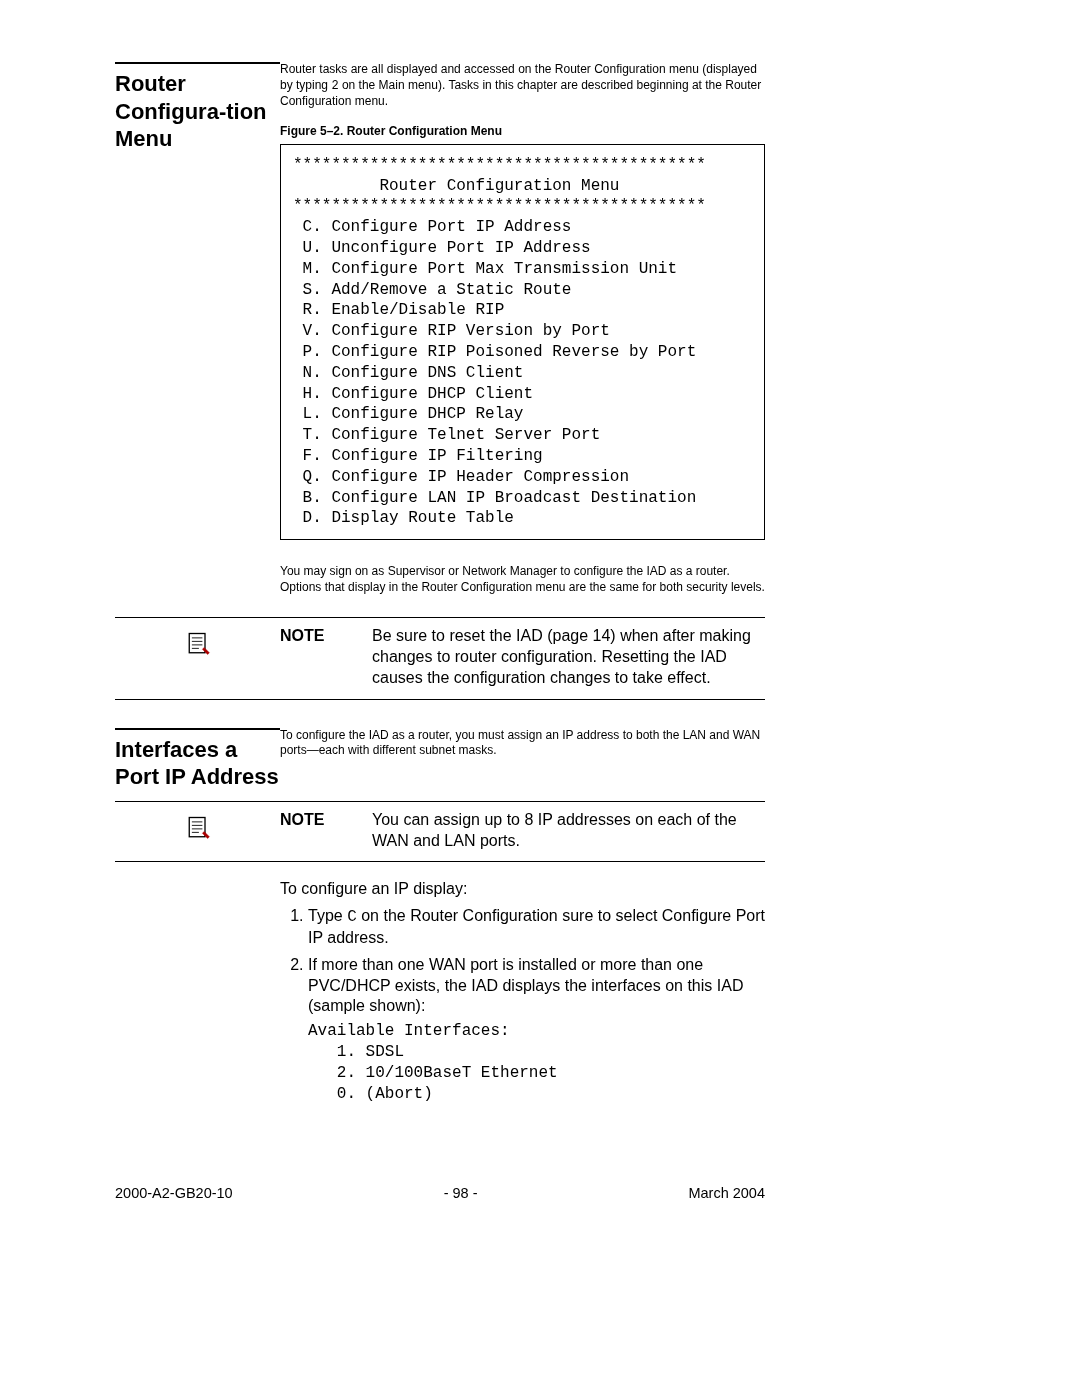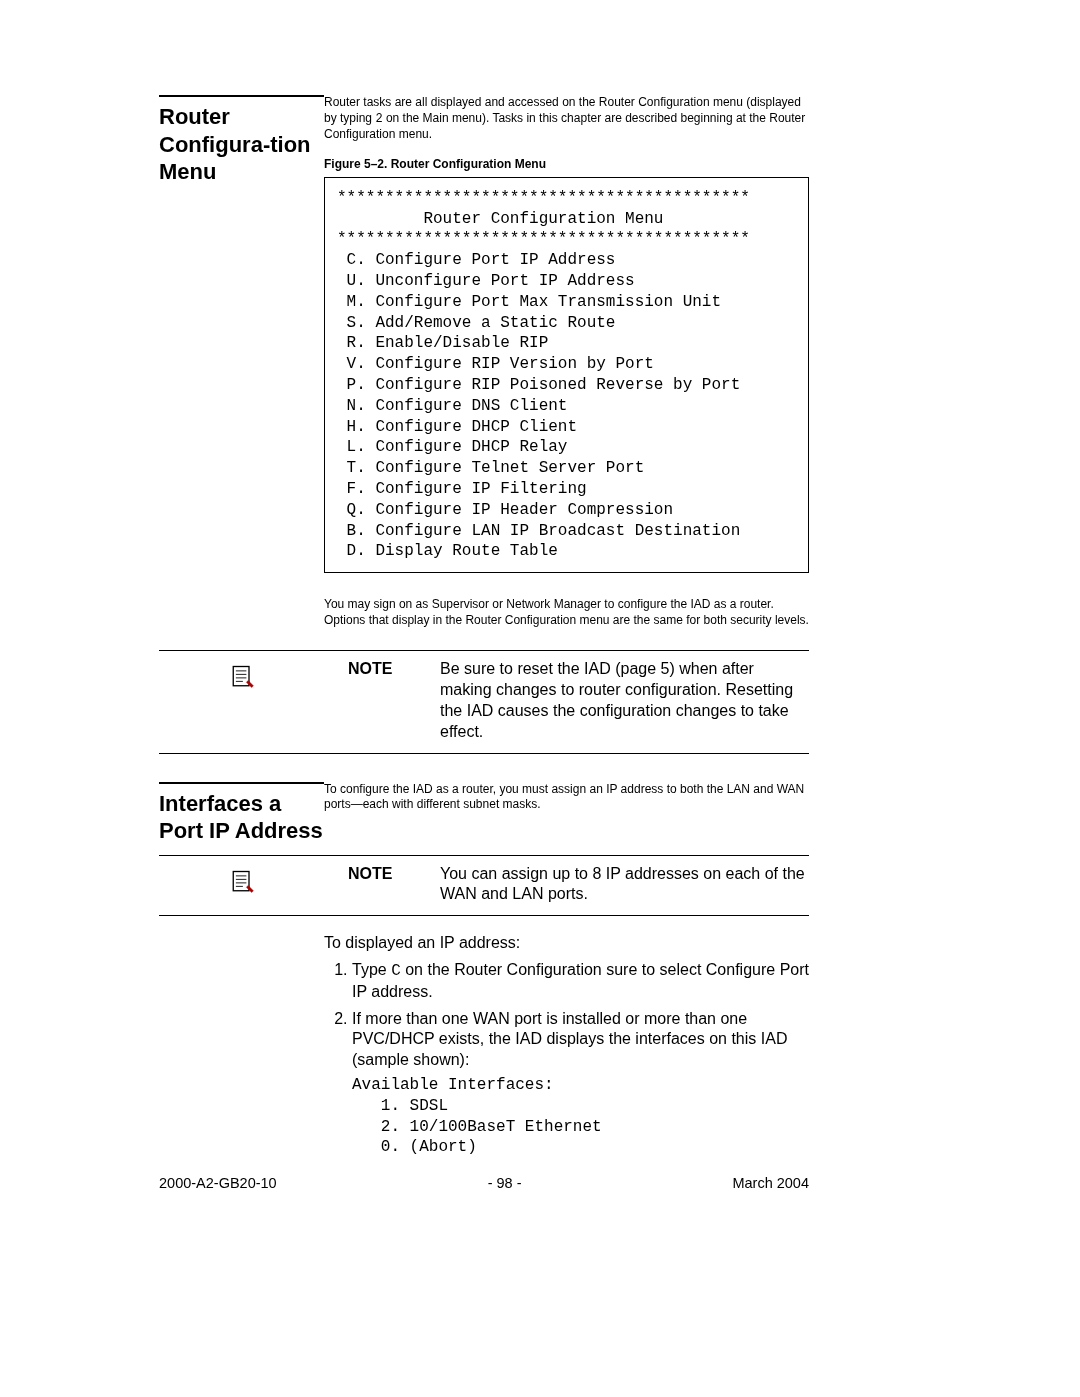--- a/index.html
+++ b/index.html
@@ -8,22 +8,21 @@
     background: #fff;
     font-family: Arial, Helvetica, sans-serif;
     font-size: 16px;
     color: #000;
   }
   .page {
     width: 880px;
     height: 1397px;
     position: relative;
     box-sizing: border-box;
-    padding: 95px 115px 0 115px;
-    margin-left: 44px;
+    padding: 62px 115px 0 115px;
   }
   .section {
     display: flex;
     align-items: flex-start;
   }
   .sidebar {
     width: 165px;
     flex-shrink: 0;
   }
   .side-title {
@@ -58,21 +57,20 @@
     white-space: pre;
     margin-bottom: 24px;
   }
   .note-block {
     border-top: 1px solid #000;
     border-bottom: 1px solid #000;
     padding: 8px 0 10px 0;
     margin: 10px 0 28px 0;
     display: flex;
     align-items: flex-start;
-    gap: 24px;
   }
   .note-icon-col {
     width: 165px;
     flex-shrink: 0;
     display: flex;
     justify-content: center;
     padding-top: 4px;
   }
   .note-body {
     flex: 1;
@@ -109,21 +107,21 @@
     font-family: "Courier New", Courier, monospace;
     font-size: 16px;
     line-height: 1.3;
     white-space: pre;
     margin-top: 4px;
   }
   .footer {
     position: absolute;
     left: 115px;
     right: 115px;
-    bottom: 206px;
+    bottom: 196px;
     display: flex;
     justify-content: space-between;
     font-size: 14.5px;
   }
 </style>
 </head>
 <body>
 
 <div class="page">
 
@@ -166,21 +164,21 @@
           <line x1="9" y1="9" x2="21" y2="9" stroke="#000" stroke-width="1"></line>
           <line x1="9" y1="13" x2="21" y2="13" stroke="#000" stroke-width="1"></line>
           <line x1="9" y1="17" x2="21" y2="17" stroke="#000" stroke-width="1"></line>
           <line x1="9" y1="21" x2="17" y2="21" stroke="#000" stroke-width="1"></line>
           <path d="M21 22 L27 28 L29 26 L23 20 Z" fill="#a00" stroke="#a00" stroke-width="0.5"></path>
         </svg>
       </span>
     </div>
     <div class="note-body">
       <div class="note-label">NOTE</div>
-      <div class="note-text">Be sure to reset the IAD (page 5) when after making changes to router configuration. Resetting the IAD causes the configuration changes to take effect.</div>
+      <div class="note-text">Be sure to reset the IAD (page 14) when after making changes to router configuration. Resetting the IAD causes the configuration changes to take effect.</div>
     </div>
   </div>
 
   <div class="section">
     <div class="sidebar">
       <div class="side-title">Interfaces a Port IP Address</div>
     </div>
     <div class="content">
       <p class="para">To configure the IAD as a router, you must assign an IP address to both the LAN and WAN ports—each with different subnet masks.</p>
     </div>
@@ -201,21 +199,21 @@
     </div>
     <div class="note-body">
       <div class="note-label">NOTE</div>
       <div class="note-text">You can assign up to 8 IP addresses on each of the WAN and LAN ports.</div>
     </div>
   </div>
 
   <div class="section">
     <div class="sidebar"></div>
     <div class="content">
-      <div class="steps-intro">To displayed an IP address:</div>
+      <div class="steps-intro">To configure an IP display:</div>
       <ol class="ol-steps">
         <li>
           <span>Type </span><span class="monokey">C</span><span> on the Router Configuration sure to select Configure Port IP address.</span>
         </li>
         <li>
           <span>If more than one WAN port is installed or more than one PVC/DHCP exists, the IAD displays the interfaces on this IAD (sample shown):</span>
           <div class="code-block">Available Interfaces:
    1. SDSL
    2. 10/100BaseT Ethernet
    0. (Abort)</div>

